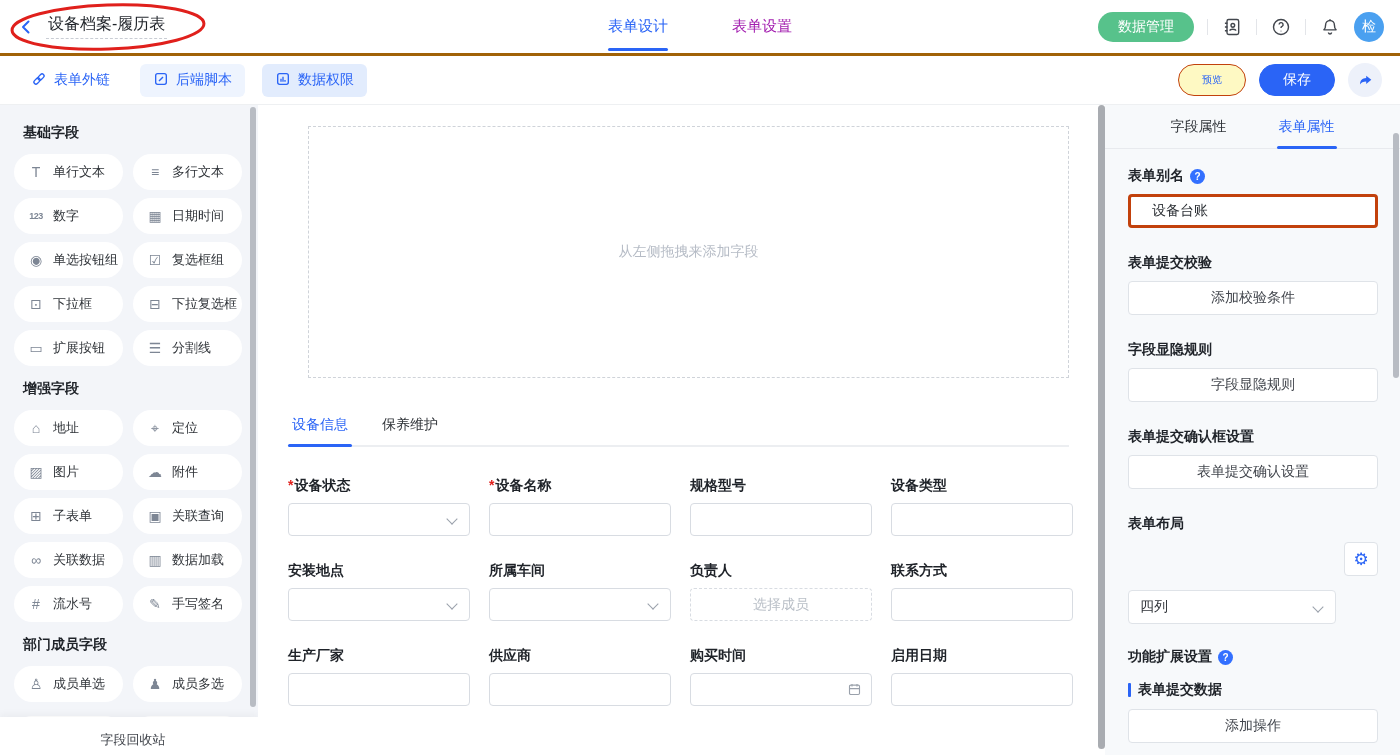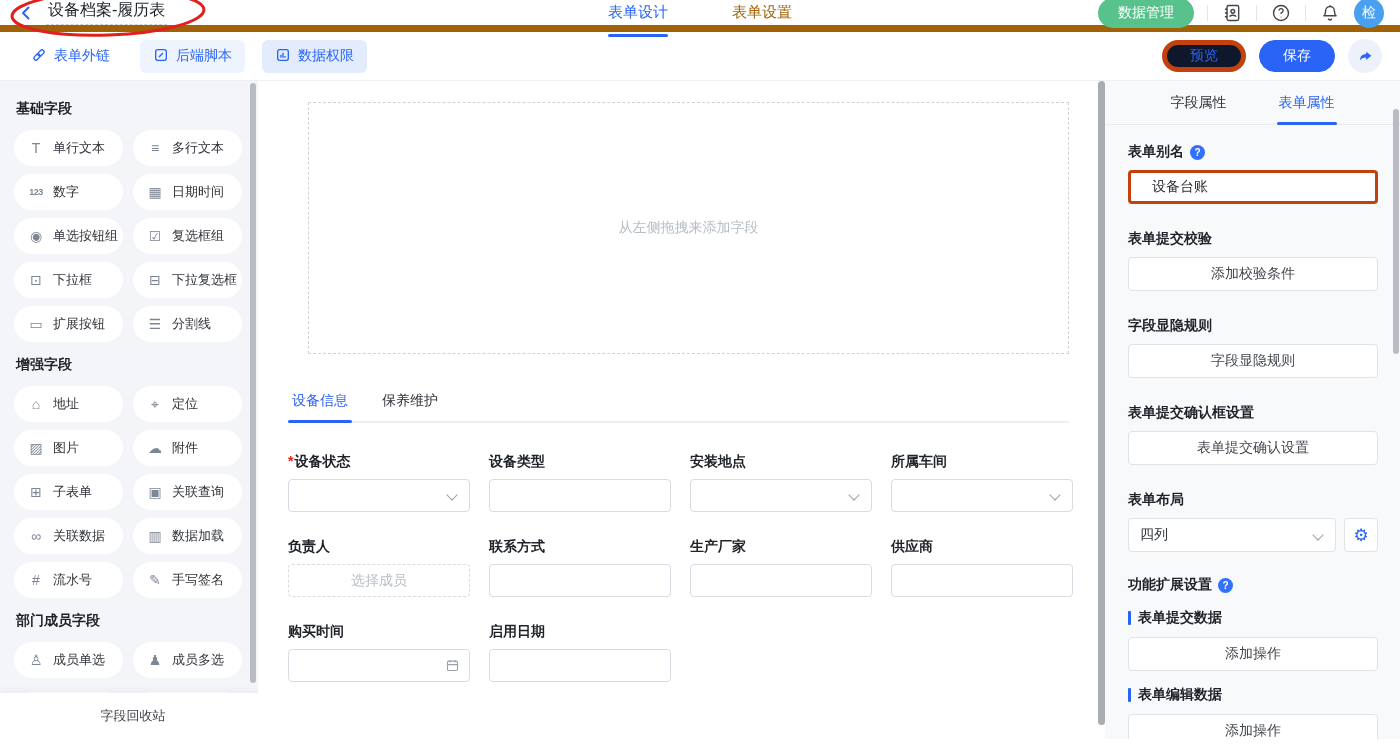--- a/index.html
+++ b/index.html
@@ -3,50 +3,50 @@
 <meta charset="utf-8">
 <style>
   * { margin:0; padding:0; box-sizing:border-box; }
   html,body { background:#e9ebee; }
   .app {
     width:1400px; height:755px; overflow:hidden; position:relative;
     background:#fff; font-family:"Liberation Sans","DejaVu Sans",sans-serif;
     color:#1f2329; font-size:14px;
   }
   
-  .topbar { height:32px; display:flex; align-items:center; padding:0 16px; border-bottom:7px solid #a16207; position:relative; background:#fff;gap:16px; }
+  .topbar { height:56px; display:flex; align-items:center; padding:0 16px; border-bottom:3px solid #a16207; position:relative; background:#fff;gap:16px; }
   .topbar-left { display:flex; align-items:center; gap:10px; position:relative; }
   .back-btn { width:20px; height:20px; display:flex; align-items:center; justify-content:center; cursor:pointer; }
   .doc-title { font-size:16px; color:#1f2329; padding:0 2px 3px 2px; border-bottom:1px dashed #c9cdd4; }
   .annotation { position:absolute; left:-12px; top:-18px; pointer-events:none; }
   .topbar-tabs { position:absolute; left:50%; transform:translateX(-50%); height:48px; display:flex; gap:64px; }
-  .htab { height:48px; display:flex; align-items:center; font-size:15px; color:#a16207; position:relative; cursor:pointer; }
+  .htab { height:48px; display:flex; align-items:center; font-size:15px; color:#a21caf; position:relative; cursor:pointer; }
   .htab.active { color:#2a64f6; }
   .htab.active::after { content:""; position:absolute; left:0; right:0; bottom:0; height:3px; background:#2a64f6; border-radius:2px; }
   .topbar-right { margin-left:auto; display:flex; align-items:center; gap:13px; }
   .btn-green { height:30px; padding:0 20px; border:none; border-radius:16px; background:#57c28b; color:#fff; font-size:14px; cursor:pointer; font-family:inherit; }
   .vdiv { width:1px; height:16px; background:#e3e5e9; }
   .top-icon { width:22px; height:22px; display:flex; align-items:center; justify-content:center; cursor:pointer; }
   .avatar { width:30px; height:30px; border-radius:50%; background:#4aa0f0; color:#fff; font-size:14px; display:flex; align-items:center; justify-content:center; cursor:pointer; }
   
   .toolbar { height:49px; display:flex; align-items:center; padding:0 18px; border-bottom:1px solid #eef0f2; background:#fff; }
   .toolbar-left { display:flex; align-items:center; gap:17px; }
   .tool-link { display:flex; align-items:center; gap:7px; color:#2a64f6; font-size:14px; padding:7px 13px; border-radius:6px; cursor:pointer; }
   .tool-link.bg1 { background:#eef4fe; }
   .tool-link.bg2 { background:#e2ecfd; }
   .toolbar-right { margin-left:auto; display:flex; align-items:center; gap:13px; }
-  .btn-preview { height:32px; padding:0 23px; background:#0f172a; border:5px solid #c2410c; color:#2a64f6; border-radius:16px; font-size:14px; cursor:pointer; font-family:inherit; }
+  .btn-preview { height:32px; padding:0 23px; background:#fef9c3; border:1px solid #c2410c; color:#2a64f6; border-radius:16px; font-size:10px; cursor:pointer; font-family:inherit; }
   .btn-save { height:32px; padding:4px 23px; background:#2a64f6; border:1px solid #2a64f6; color:#fff; border-radius:16px; font-size:14px; cursor:pointer; font-family:inherit; }
   .share-btn { width:34px; height:34px; border-radius:50%; background:#edf1fa; display:flex; align-items:center; justify-content:center; cursor:pointer; }
   
   .body { display:flex; height:658px; }
   
   .sidebar { width:258px; background:#f3f5f9; position:relative; overflow:hidden; flex:none; }
   .sidebar-content { padding:14px 16px 0 14px; }
-  .sec-title { font-size:14px; font-weight:bold; color:#1f2329; margin:10px 0 12px 2px; }
+  .sec-title { font-size:14px; font-weight:bold; color:#1f2329; margin:10px 0 12px 9px; }
   .sec-title:first-child { margin-top:5px; }
   .pill-grid { display:grid; grid-template-columns:1fr 1fr; gap:8px 10px; margin-bottom:14px; }
   .field-pill { height:36px; background:#fff; border-radius:18px; display:flex; align-items:center; padding-left:13px; gap:8px; font-size:13px; color:#2f3338; cursor:grab; }
   .field-pill .fic { width:18px; text-align:center; color:#7d8694; font-size:14px; flex:none; }
   .field-pill .fic.num { font-size:9px; font-weight:bold; letter-spacing:-0.5px; }
   .clip-row { height:15px; overflow:hidden; }
   .recycle-bar { position:absolute; left:0; right:0; bottom:0; height:46px; background:#fff; display:flex; align-items:center; justify-content:center; gap:8px; font-size:13px; color:#42464d; box-shadow:0 -2px 8px rgba(31,35,41,.05); cursor:pointer; }
   .recycle-bar .fic { color:#555a61; font-size:15px; }
   .sb-scroll { position:absolute; right:2px; top:2px; width:6px; height:600px; background:#b8bcc3; border-radius:3px; }
   
@@ -71,21 +71,21 @@
   .ptab { height:44px; display:flex; align-items:center; font-size:14px; color:#2f3338; position:relative; cursor:pointer; }
   .ptab.active { color:#2a64f6; }
   .ptab.active::after { content:""; position:absolute; left:-2px; right:-2px; bottom:0; height:3px; background:#2a64f6; border-radius:2px; }
   .props-content { padding:18px 22px 0 23px; }
   .prop-label { font-size:14px; font-weight:600; color:#1f2329; margin-bottom:9px; display:flex; align-items:center; gap:6px; }
   .help-badge { width:15px; height:15px; border-radius:50%; background:#3370ff; color:#fff; font-size:10px; font-weight:bold; display:inline-flex; align-items:center; justify-content:center; cursor:pointer; }
   .prop-input { width:100%; height:34px; border:3px solid #c2410c; border-radius:4px; background:#fff; padding:0 21px; font-size:14px; color:#2f3338; font-family:inherit; outline:none; }
   .prop-gap { height:26px; }
   .prop-btn { width:100%; height:34px; background:#fff; border:1px solid #dfe3e8; border-radius:4px; font-size:14px; color:#42464d; display:flex; align-items:center; justify-content:center; cursor:pointer; font-family:inherit; }
   .layout-row { display:flex; gap:8px; }
-  .prop-select { flex:1; height:34px; border:1px solid #dfe3e8; border-radius:4px; background:#fff; display:flex; align-items:center; padding:0 11px; font-size:14px; color:#2f3338; position:relative; cursor:pointer; }
+  .prop-select { flex:1; height:34px; border:1px solid #dfe3e8; border-radius:4px; background:#fff; display:flex; align-items:center; padding:0 11px; font-size:14px; color:#2f3338; position:relative; cursor:pointer;margin-top:48px; }
   .prop-select::after { content:""; position:absolute; right:13px; top:12px; width:7px; height:7px; border-right:1.6px solid #9aa1ab; border-bottom:1.6px solid #9aa1ab; transform:rotate(45deg); }
   .gear-btn { width:34px; height:34px; background:#fff; border:1px solid #dfe3e8; border-radius:4px; display:flex; align-items:center; justify-content:center; color:#2a64f6; font-size:17px; cursor:pointer; }
   .ext-group-label { display:flex; align-items:center; gap:7px; font-size:14px; font-weight:600; color:#1f2329; margin:15px 0 10px 0; }
   .blue-bar { width:3px; height:14px; background:#2a64f6; border-radius:1px; }
   .pp-scroll { position:absolute; right:1px; top:28px; width:6px; height:245px; background:#b8bcc3; border-radius:3px; }
 </style>
 </head>
 <body>
 
 <div class="app">
@@ -295,20 +295,28 @@
       <div class="canvas-tabs" id="canvas-tabs">
           <div class="ctab active">设备信息</div>
           <div class="ctab">保养维护</div>
         </div>
       <div class="form-grid" id="form-grid">
           <div class="ffield">
             <label><span class="req">*</span>设备状态</label>
             <div class="control sel"></div>
           </div>
           <div class="ffield">
+            <label><span class="req">*</span>设备名称</label>
+            <div class="control"></div>
+          </div>
+          <div class="ffield">
+            <label>规格型号</label>
+            <div class="control"></div>
+          </div>
+          <div class="ffield">
             <label>设备类型</label>
             <div class="control"></div>
           </div>
           <div class="ffield">
             <label>安装地点</label>
             <div class="control sel"></div>
           </div>
           <div class="ffield">
             <label>所属车间</label>
             <div class="control sel"></div>

